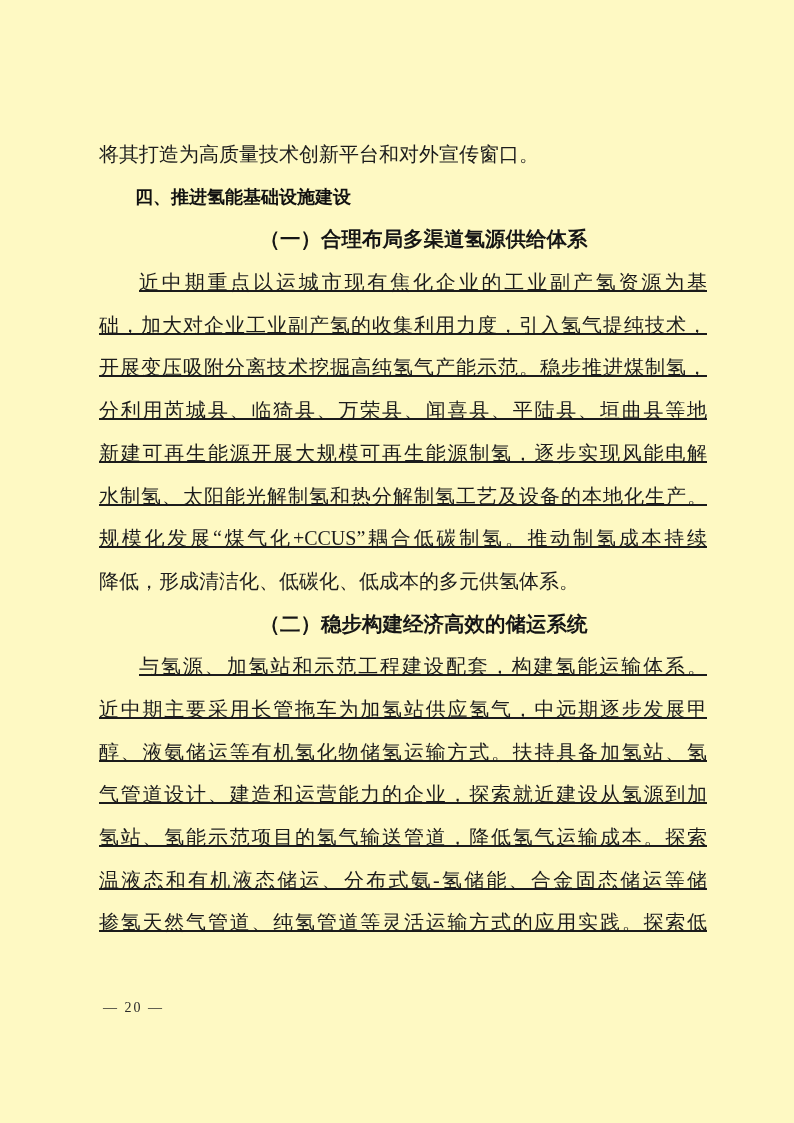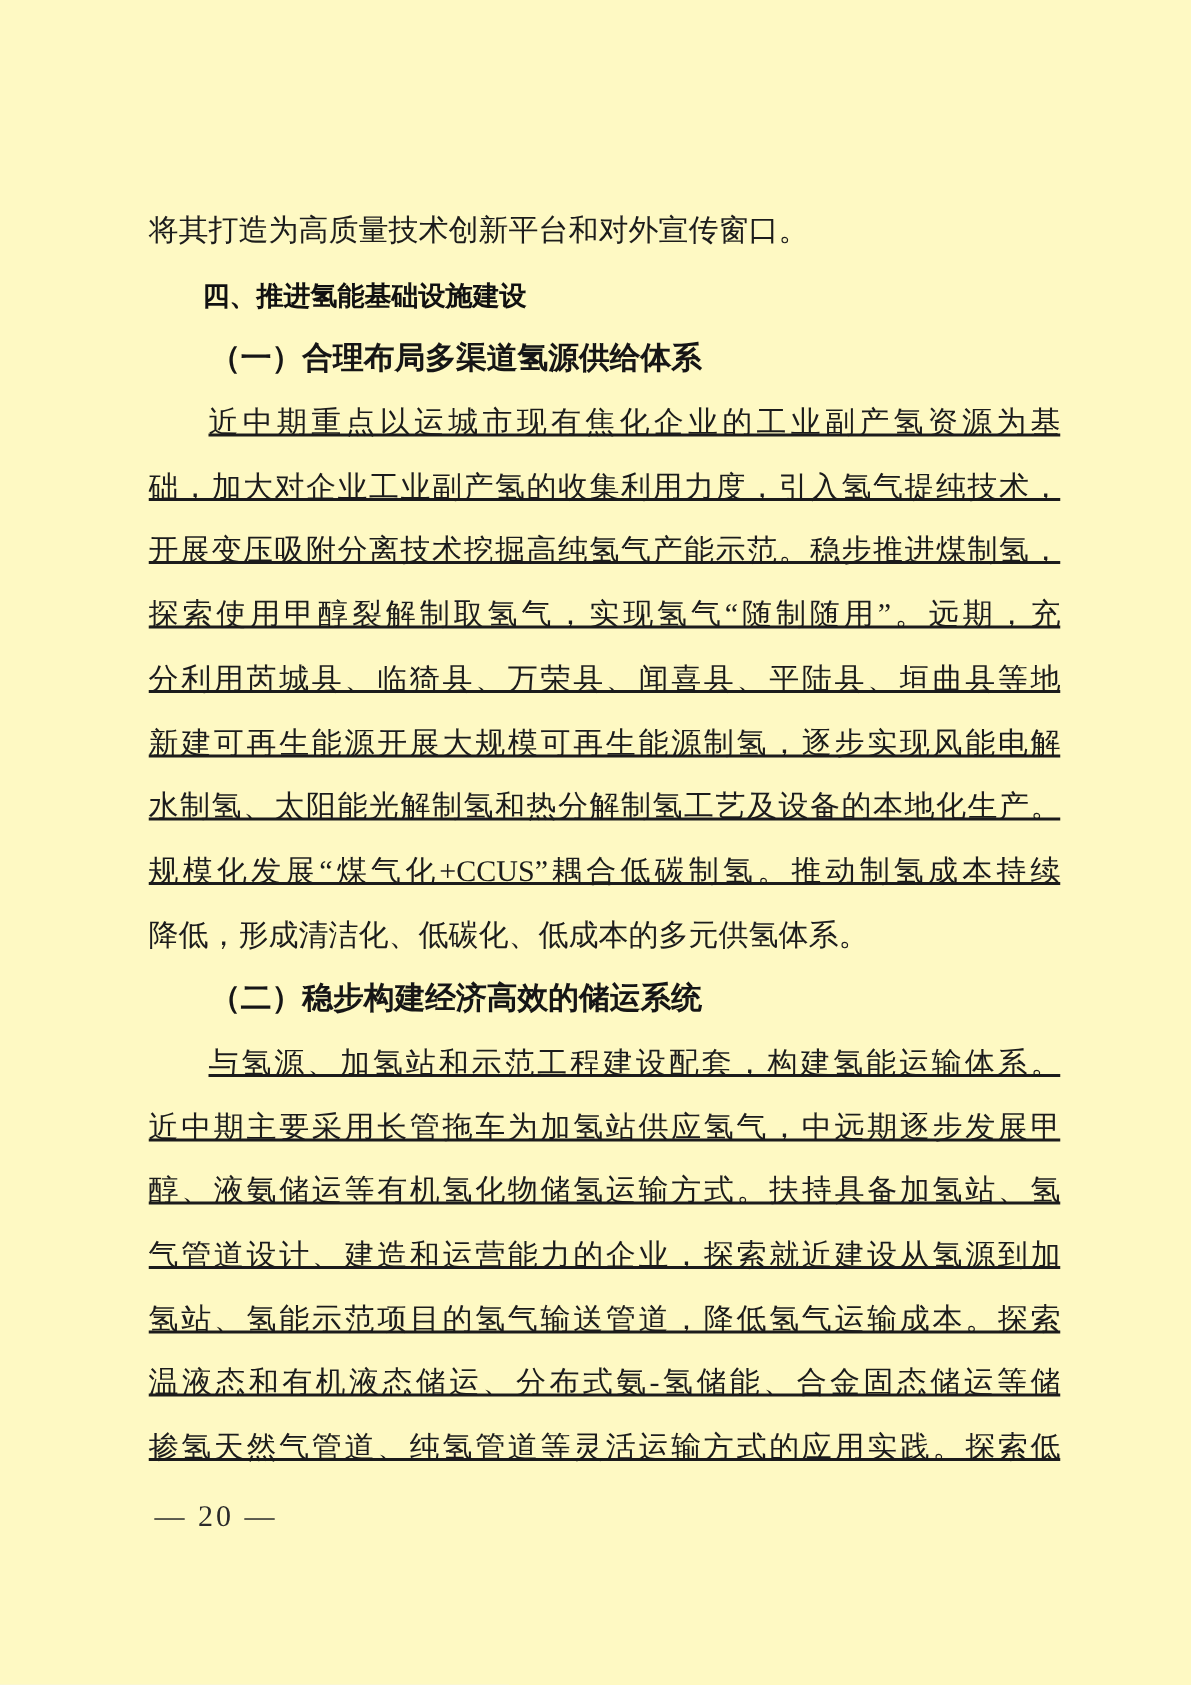--- a/index.html
+++ b/index.html
@@ -37,41 +37,41 @@
   .line.h1 {
     font-family: "Liberation Sans", "DejaVu Sans", sans-serif;
     font-weight: 700;
     font-size: 18px;
     color: #111111;
   }
   .line.h2 {
     font-weight: 600;
     font-size: 20.5px;
     color: #161616;
+    text-align: center;
   }
   .footer {
     position: absolute;
     left: 103px; top: 1000px;
-    font-size: 20px;
+    font-size: 14px;
     letter-spacing: 2px;
     color: #2a2a2a;
   }
 </style>
 </head>
 <body>
 
 <div class="page">
   <div class="doc-body">
       <div class="line body">将其打造为高质量技术创新平台和对外宣传窗口。</div>
       <div class="line h1 indent">四、推进氢能基础设施建设</div>
       <div class="line h2 indent">（一）合理布局多渠道氢源供给体系</div>
       <div class="line body indent fill">近中期重点以运城市现有焦化企业的工业副产氢资源为基</div>
       <div class="line body fill">础，加大对企业工业副产氢的收集利用力度，引入氢气提纯技术，</div>
       <div class="line body fill">开展变压吸附分离技术挖掘高纯氢气产能示范。稳步推进煤制氢，</div>
-      <div class="line body fill">探索使用甲醇裂解制取氢气，实现氢气“随制随用”。远期，充</div>
       <div class="line body fill">分利用芮城县、临猗县、万荣县、闻喜县、平陆县、垣曲县等地</div>
       <div class="line body fill">新建可再生能源开展大规模可再生能源制氢，逐步实现风能电解</div>
       <div class="line body fill">水制氢、太阳能光解制氢和热分解制氢工艺及设备的本地化生产。</div>
       <div class="line body fill">规模化发展“煤气化+CCUS”耦合低碳制氢。推动制氢成本持续</div>
       <div class="line body">降低，形成清洁化、低碳化、低成本的多元供氢体系。</div>
       <div class="line h2 indent">（二）稳步构建经济高效的储运系统</div>
       <div class="line body indent fill">与氢源、加氢站和示范工程建设配套，构建氢能运输体系。</div>
       <div class="line body fill">近中期主要采用长管拖车为加氢站供应氢气，中远期逐步发展甲</div>
       <div class="line body fill">醇、液氨储运等有机氢化物储氢运输方式。扶持具备加氢站、氢</div>
       <div class="line body fill">气管道设计、建造和运营能力的企业，探索就近建设从氢源到加</div>

